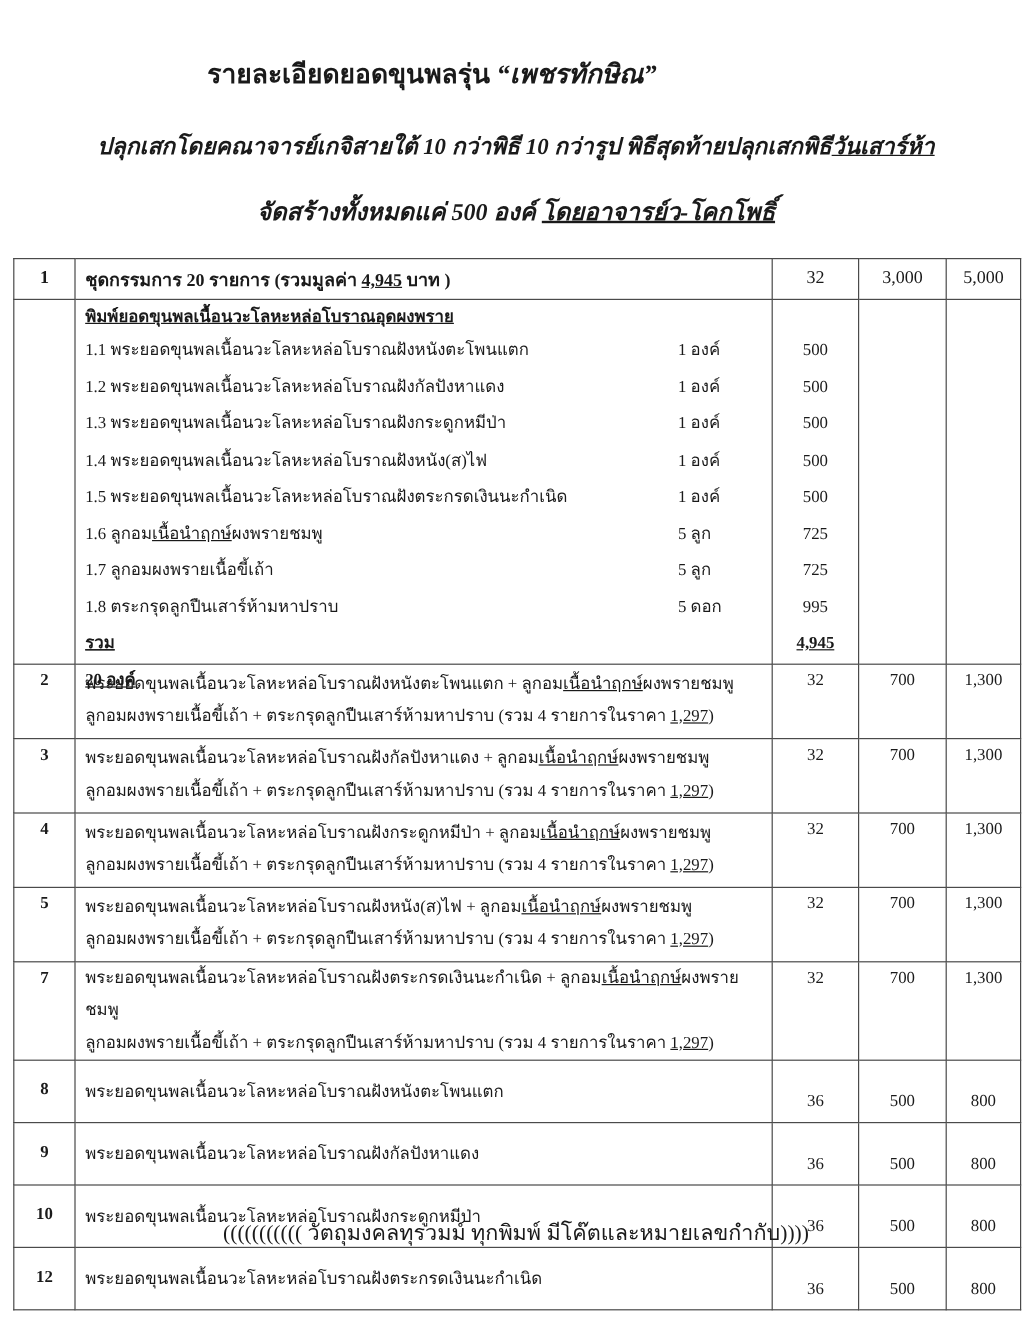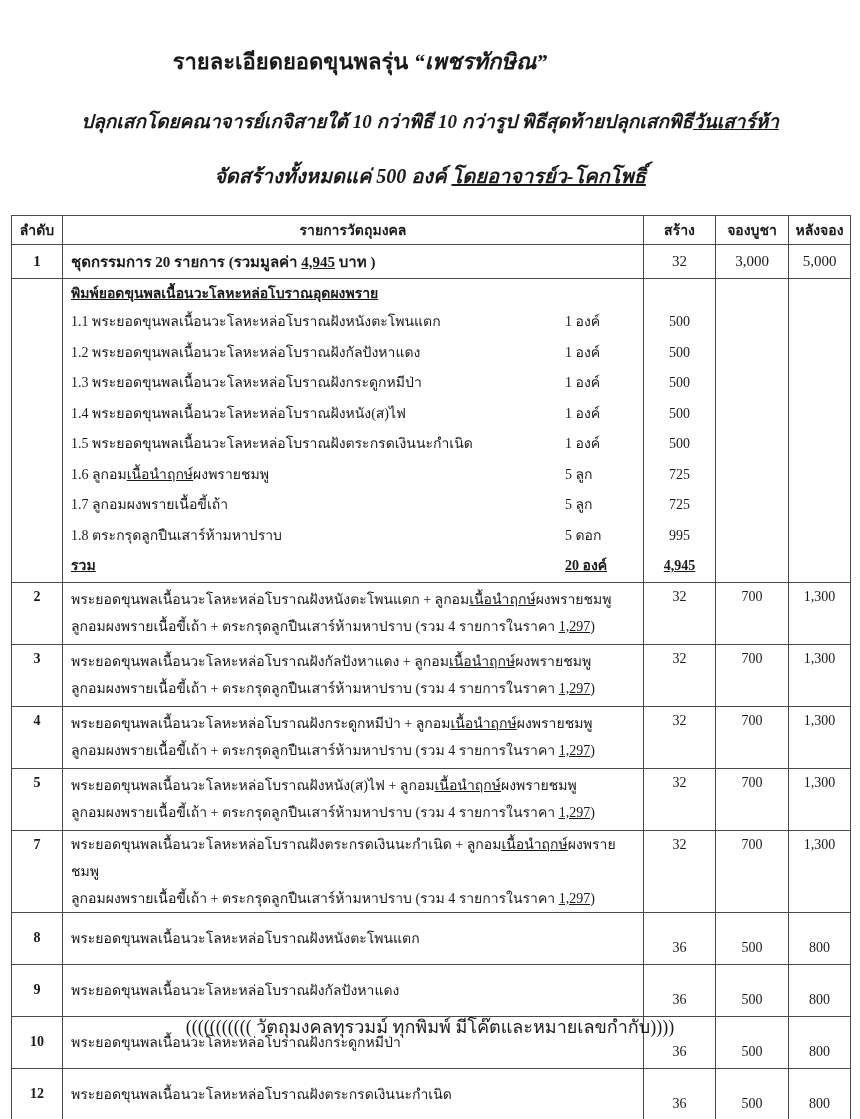--- a/index.html
+++ b/index.html
@@ -33,21 +33,21 @@
     .c-no { width: 51px; text-align: center; font-weight: bold; }
     .c-desc { width: 581px; text-align: left; padding-left: 8px !important; }
     .c-num { text-align: center; }
     .row1 td { height: 33px; font-size: 15px; }
     .row1 .c-desc { font-weight: bold; font-size: 15px; }
     .grp td { vertical-align: top; }
     .sub-line { height: 30.5px; line-height: 30.5px; display: flex; }
     .sub-line .name { flex: 1; }
     .sub-line .qty { width: 70px; text-align: left; padding-right: 8px; }
     .sub-header { font-weight: bold; text-decoration: underline; height: 28px; line-height: 30px; }
-    .sub-total { font-weight: bold; }
+    .sub-total { font-weight: bold; flex-direction: column; }
     .sub-total .name, .sub-total .qty { text-decoration: underline; }
     .val-line { height: 30.5px; line-height: 30.5px; text-align: center; }
     .val-spacer { height: 28px; }
     .val-total { font-weight: bold; text-decoration: underline; }
     .two td { height: 55px; }
     .two td.c-num, .two td.c-no { vertical-align: top; padding-top: 6px; }
     .two .c-desc { line-height: 27px; }
     .one td { height: 31px; }
     .one .c-num { padding-top: 20px; }
     .footer {
@@ -66,27 +66,20 @@
 
 <table class="main">
   <colgroup>
     <col style="width:51px">
       <col style="width:581px">
       <col style="width:72px">
       <col style="width:73px">
       <col style="width:62px">
   </colgroup>
   <tbody>
-      <tr>
-    <th>ลำดับ</th>
-    <th>รายการวัตถุมงคล</th>
-    <th>สร้าง</th>
-    <th>จองบูชา</th>
-    <th>หลังจอง</th>
-  </tr>
   <tr class="row1">
     <td class="c-no">1</td>
     <td class="c-desc"><span>ชุดกรรมการ  20 รายการ (รวมมูลค่า </span><u>4,945</u><span>  บาท )</span></td>
     <td class="c-num">32</td>
     <td class="c-num">3,000</td>
     <td class="c-num">5,000</td>
   </tr>
   <tr class="grp">
     <td class="c-no"></td>
     <td class="c-desc">

